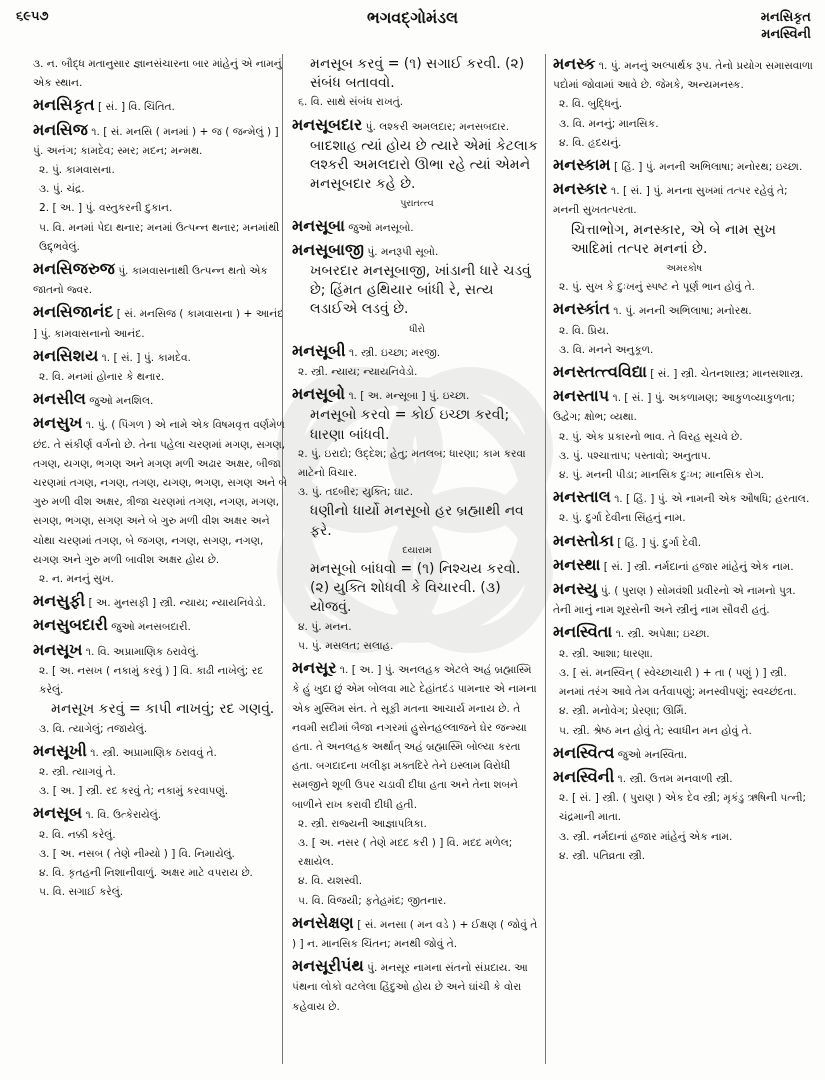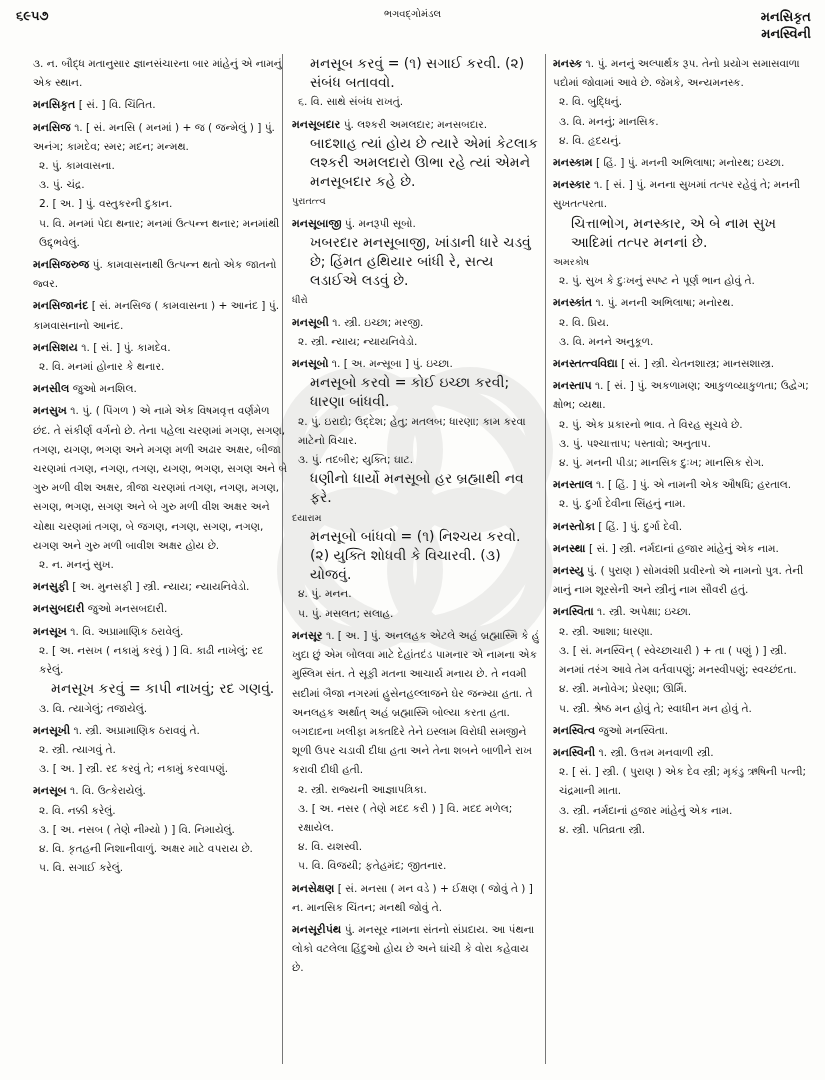--- a/index.html
+++ b/index.html
@@ -3,34 +3,34 @@
 <meta charset="utf-8">
 <style>
   html, body { margin:0; padding:0; }
   body {
     width:825px; height:1080px; background:#fdfdfb; color:#111;
     font-family:"DejaVu Sans", sans-serif; position:relative; overflow:hidden;
   }
   .page { position:absolute; left:0; top:0; width:667px; height:1080px; }
   .header { position:absolute; left:0; top:0; width:825px; height:52px; }
   .pg-num { position:absolute; left:16px; top:8px; font-size:13px; font-weight:bold; }
-  .hdr-title { position:absolute; left:0; width:825px; top:8px; text-align:center; font-size:10px; font-weight:normal; }
+  .hdr-title { position:absolute; left:0; width:825px; top:8px; text-align:center; font-size:16px; font-weight:bold; }
   .guide { position:absolute; right:14px; top:8px; text-align:right; font-size:13px; font-weight:bold; line-height:17px; }
   .watermark { position:absolute; left:250px; top:300px; width:330px; height:420px; opacity:.09; pointer-events:none; }
   .col { position:absolute; top:54px; font-size:10.6px; line-height:19.2px; }
   .c1 { left:33px; width:257px; }
   .c2 { left:292px; width:250px; }
   .c3 { left:553px; width:262px; }
   .rule { position:absolute; top:54px; width:1px; height:1010px; background:#777; }
   .r1 { left:282px; } .r2 { left:545px; }
   .entry { margin-bottom:3px; }
-  .hw { font-weight:bold; font-size:11px; }
+  .hw { font-weight:bold; font-size:16px; }
   .sense { padding-left:6px; }
   .quote { padding-left:18px; font-size:14px; }
-  .src { text-align:left; font-size:9.5px; }
+  .src { text-align:center; font-size:9.5px; }
   .plain { }
 </style>
 </head>
 <body>
 
 <div class="page">
   <div class="header">
     <div class="pg-num">૬૯૫૭</div>
     <div class="hdr-title">ભગવદ્ગોમંડલ</div>
     <div class="guide">
@@ -112,20 +112,23 @@
       <div class="entry">
         <div class="quote"><span>મનસૂબ કરવું = (૧) સગાઈ કરવી. (૨) સંબંધ બતાવવો.</span></div>
         <div class="sense"><span>૬. વિ. સાથે સંબંધ રાખતું.</span></div>
       </div>
       <div class="entry">
         <div class="plain"><span class="hw">મનસૂબદાર</span> <span>પું. લશ્કરી અમલદાર; મનસબદાર.</span></div>
         <div class="quote"><span>બાદશાહ ત્યાં હોય છે ત્યારે એમાં કેટલાક લશ્કરી અમલદારો ઊભા રહે ત્યાં એમને મનસૂબદાર કહે છે.</span></div>
         <div class="src"><span>પુરાતત્ત્વ</span></div>
       </div>
       <div class="entry">
+        <div class="plain"><span class="hw">મનસૂબા</span> <span>જુઓ મનસૂબો.</span></div>
+      </div>
+      <div class="entry">
         <div class="plain"><span class="hw">મનસૂબાજી</span> <span>પું. મનરૂપી સૂબો.</span></div>
         <div class="quote"><span>ખબરદાર મનસૂબાજી, ખાંડાની ધારે ચડવું છે; હિંમત હથિયાર બાંધી રે, સત્ય લડાઈએ લડવું છે.</span></div>
         <div class="src"><span>ધીરો</span></div>
       </div>
       <div class="entry">
         <div class="plain"><span class="hw">મનસૂબી</span> <span>૧. સ્ત્રી. ઇચ્છા; મરજી.</span></div>
         <div class="sense"><span>૨. સ્ત્રી. ન્યાય; ન્યાયનિવેડો.</span></div>
       </div>
       <div class="entry">
         <div class="plain"><span class="hw">મનસૂબો</span> <span>૧. [ અ. મન્સૂબા ] પું. ઇચ્છા.</span></div>

